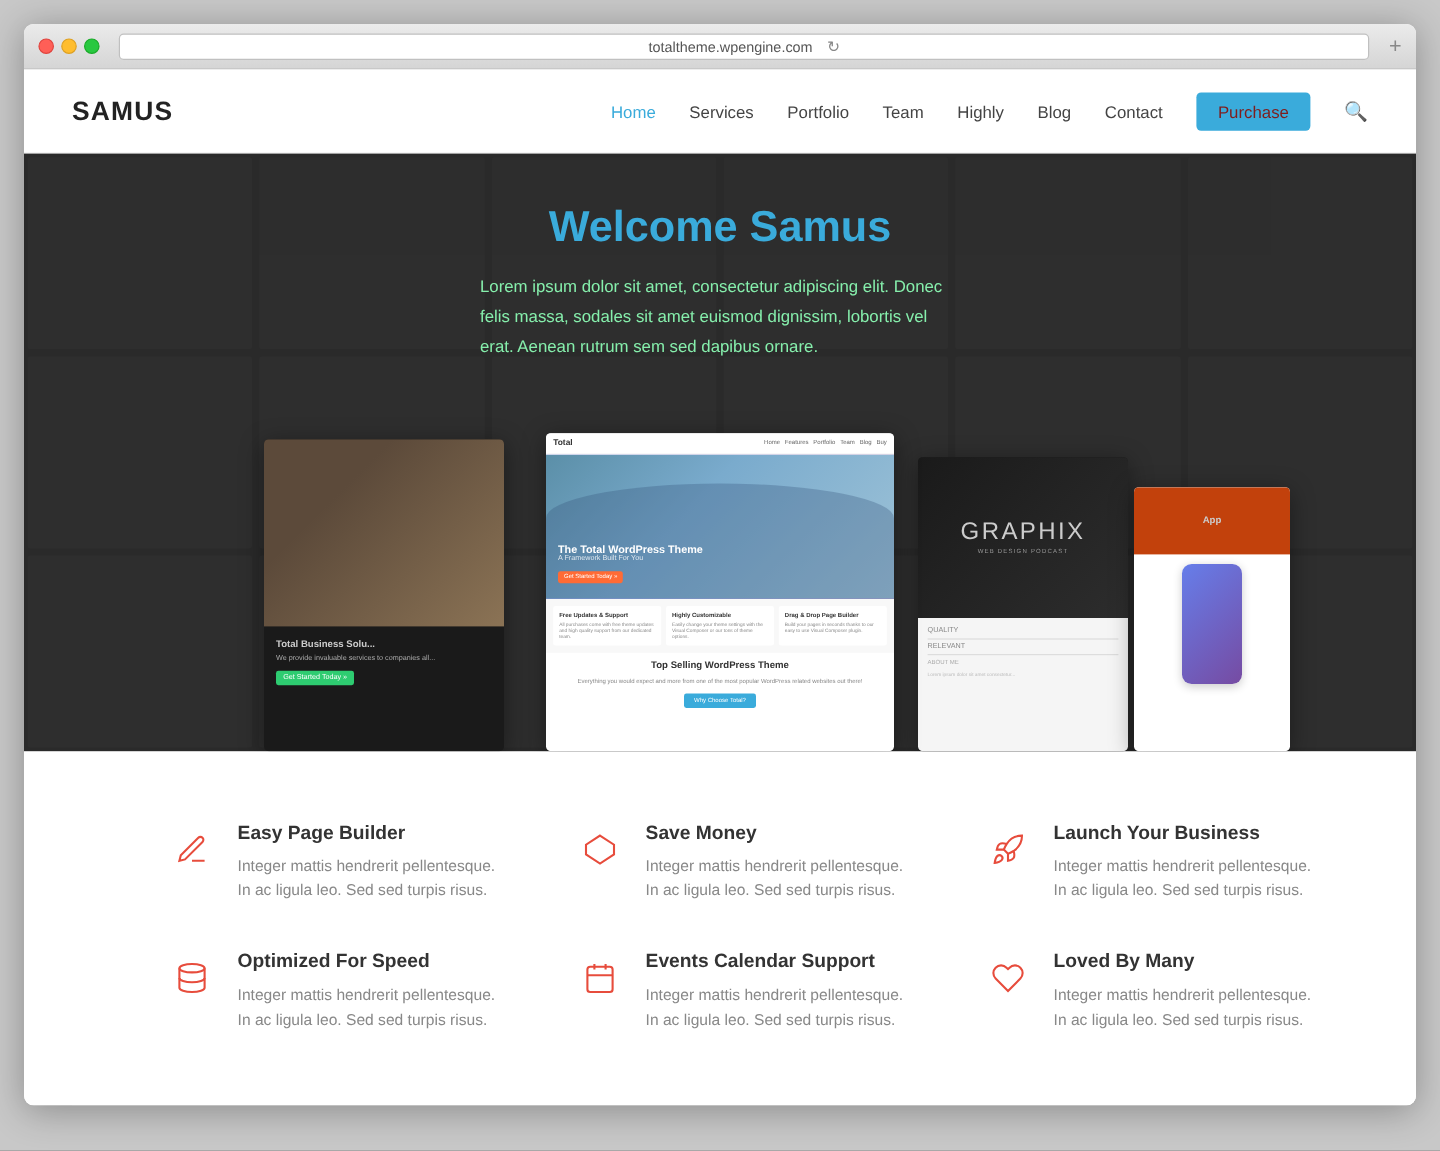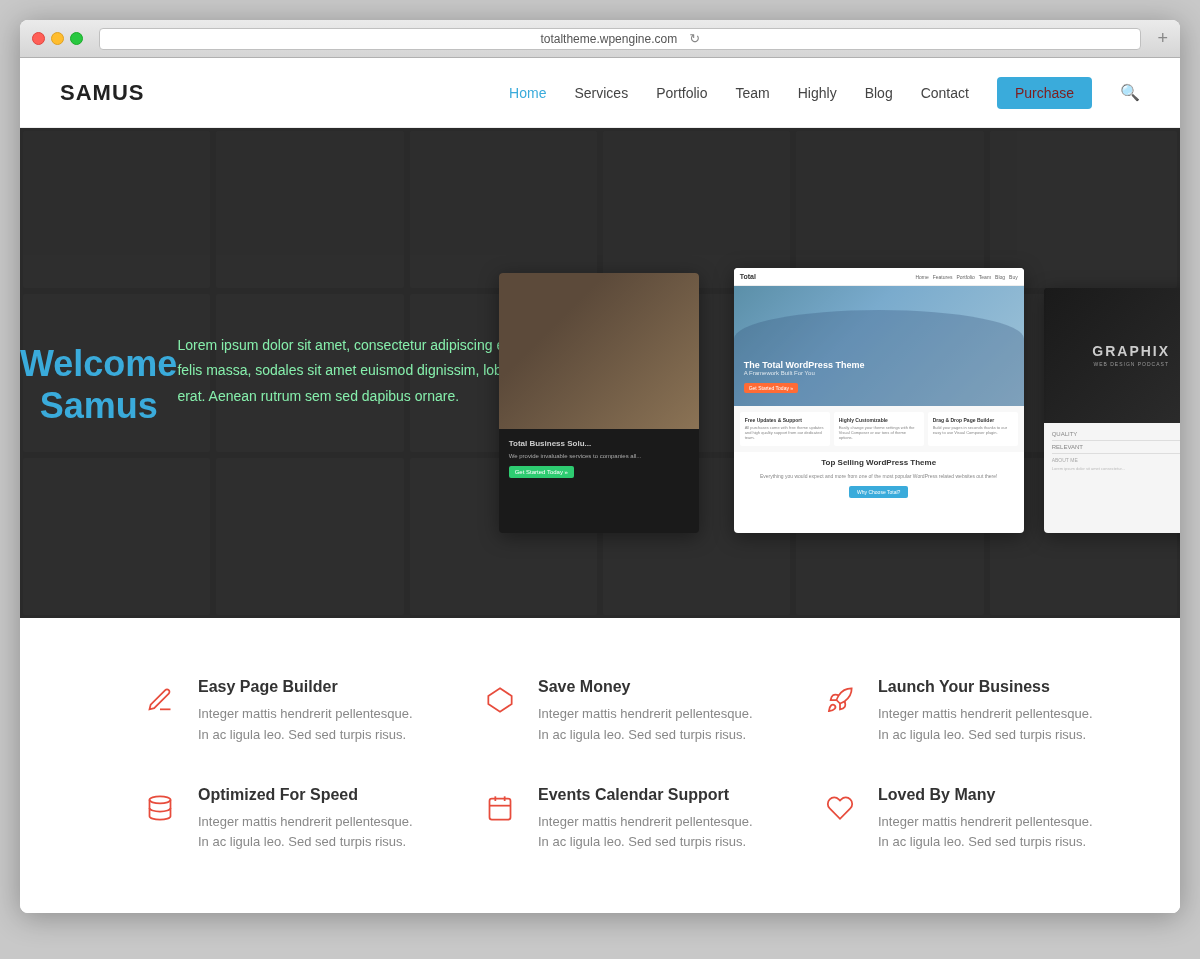--- a/index.html
+++ b/index.html
@@ -130,21 +130,21 @@
       cursor: pointer;
     }
 
     
     .hero {
       position: relative;
       background: #2a2a2a;
       min-height: 490px;
       overflow: hidden;
       display: flex;
-      flex-direction: row;
+      flex-direction: column;
       align-items: center;
       justify-content: flex-start;
       padding-top: 40px;
     }
 
     .hero-bg-grid {
       position: absolute;
       top: 0; left: 0; right: 0; bottom: 0;
       display: grid;
       grid-template-columns: repeat(6, 1fr);
@@ -378,22 +378,22 @@
 
     .screen-right-dark {
       height: 55%;
       background: linear-gradient(135deg, #1a1a1a 0%, #2d2d2d 100%);
       display: flex;
       align-items: center;
       justify-content: center;
     }
 
     .screen-right-text-big {
-      font-size: 14px;
-      font-weight: 700;
+      font-size: 20px;
+      font-weight: 400;
       color: #ccc;
       letter-spacing: 2px;
     }
 
     .screen-right-light {
       height: 45%;
       background: #f5f5f5;
       padding: 8px;
     }
 

